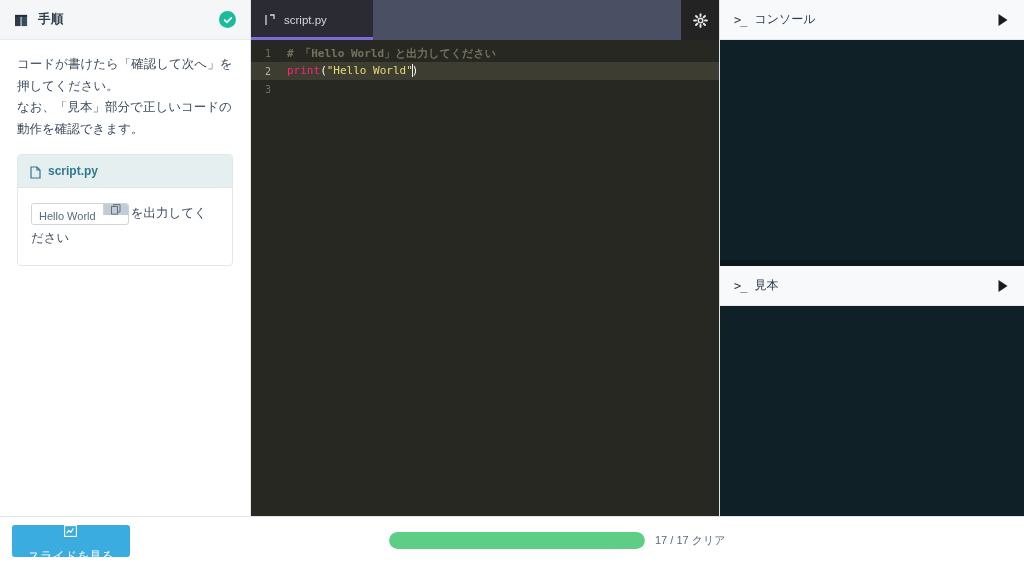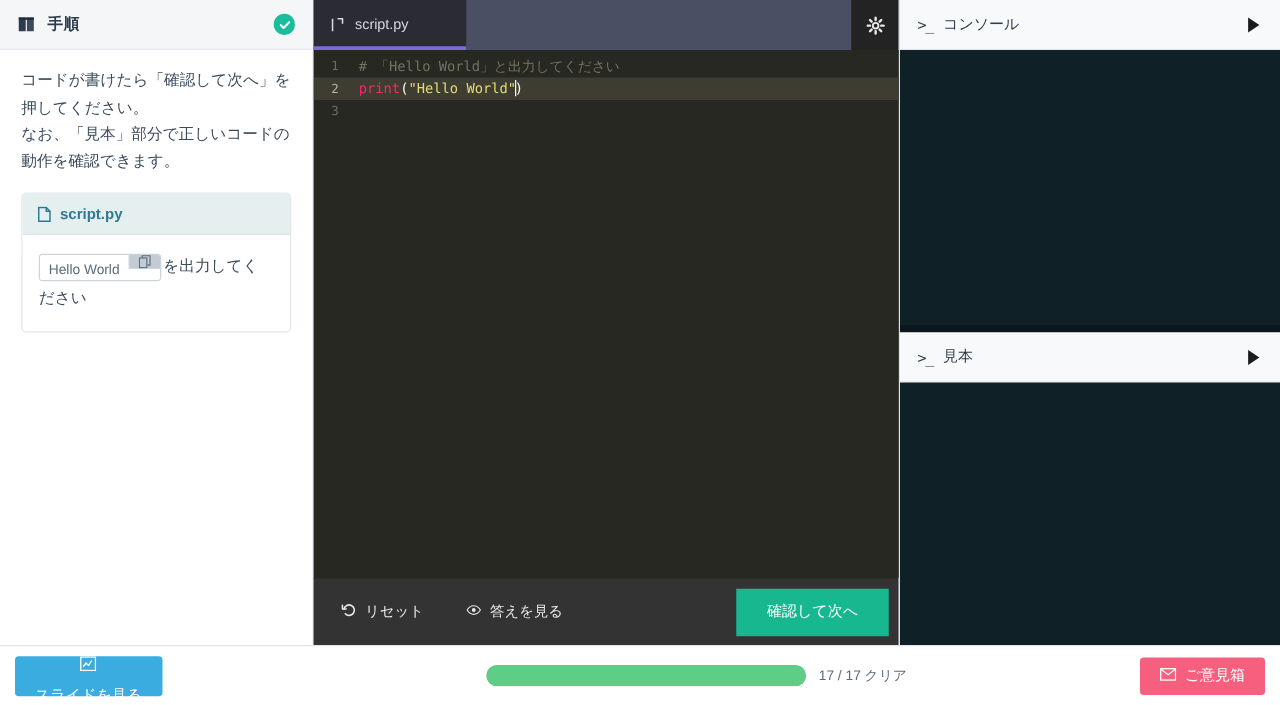--- a/index.html
+++ b/index.html
@@ -108,21 +108,21 @@
   .code-line{
     display:flex;height:18px;align-items:center;
   }
   .code-line.active{background:#3e3d32;}
   .gutter{
     width:30px;flex:0 0 30px;text-align:right;padding-right:10px;box-sizing:border-box;
     color:#6d6e62;font-size:10px;
   }
   .code-line.active .gutter{color:#b4b4a8;}
   .code-text{white-space:pre;color:#f8f8f2;padding-left:6px;position:relative;}
-  .tok-comment{color:#75715e;}
+  .tok-comment{color:#75715e;font-weight:bold;}
   .tok-fn{color:#f92672;}
   .tok-punc{color:#f8f8f2;}
   .tok-str{color:#e6db74;}
   .caret{
     display:inline-block;width:1px;height:13px;background:#f8f8f0;
     vertical-align:middle;position:relative;top:-1px;margin:0 -1px;
   }
 
   .editor-footer{
     height:54px;flex:0 0 54px;background:#333333;display:flex;align-items:center;
@@ -277,41 +277,20 @@
         <div class="code-line active">
           <span class="gutter">2</span>
           <span class="code-text"><span class="tok-fn">print</span><span class="tok-punc">(</span><span class="tok-str">"Hello World"</span><span class="caret"></span><span class="tok-punc">)</span></span>
         </div>
         <div class="code-line">
           <span class="gutter">3</span>
           <span class="code-text"></span>
         </div>
       </div>
 
-      <div class="editor-footer">
-        <span class="foot-link">
-          <span>
-            <svg viewBox="0 0 12 12" width="12" height="12">
-              <path d="M2.2 5.2A4.2 4.2 0 113.2 9" fill="none" stroke="#e8e8e8" stroke-width="1.3" stroke-linecap="round"></path>
-              <path d="M0.9 2.2v3h3" fill="none" stroke="#e8e8e8" stroke-width="1.3" stroke-linecap="round" stroke-linejoin="round"></path>
-            </svg>
-          </span>
-          <span>リセット</span>
-        </span>
-        <span class="foot-link">
-          <span>
-            <svg viewBox="0 0 14 10" width="13" height="10">
-              <path d="M0.8 5C2.6 2 4.7 1 7 1s4.4 1 6.2 4c-1.8 3-3.9 4-6.2 4S2.6 8 0.8 5z" fill="none" stroke="#e8e8e8" stroke-width="1.1"></path>
-              <circle cx="7" cy="5" r="1.8" fill="#e8e8e8"></circle>
-            </svg>
-          </span>
-          <span>答えを見る</span>
-        </span>
-        <button class="btn-next">確認して次へ</button>
-      </div>
     </div>
 
     <div class="right-pane">
       <div class="console-block first">
         <div class="console-head">
           <span class="ch-prompt">&gt;_</span>
           <span class="ch-title">コンソール</span>
           <span class="ch-play">
             <svg viewBox="0 0 12 14" width="14" height="14">
               <path d="M1.5 1l9 6-9 6z" fill="#1b1b1b"></path>
@@ -349,23 +328,14 @@
       <span>スライドを見る</span>
     </button>
 
     <div class="progress-wrap">
       <div class="progress-track">
         <div class="progress-fill" id="pfill" style="width: 100%;"></div>
       </div>
       <span class="progress-label">17 / 17 クリア</span>
     </div>
 
-    <button class="btn-feedback">
-      <span>
-        <svg viewBox="0 0 14 11" width="13" height="11">
-          <rect x="0.6" y="0.6" width="12.8" height="9.8" fill="none" stroke="#fff" stroke-width="1.1"></rect>
-          <path d="M0.8 1.1L7 5.8l6.2-4.7" fill="none" stroke="#fff" stroke-width="1.1"></path>
-        </svg>
-      </span>
-      <span>ご意見箱</span>
-    </button>
   </div>
 </div>
 
 </body></html>

